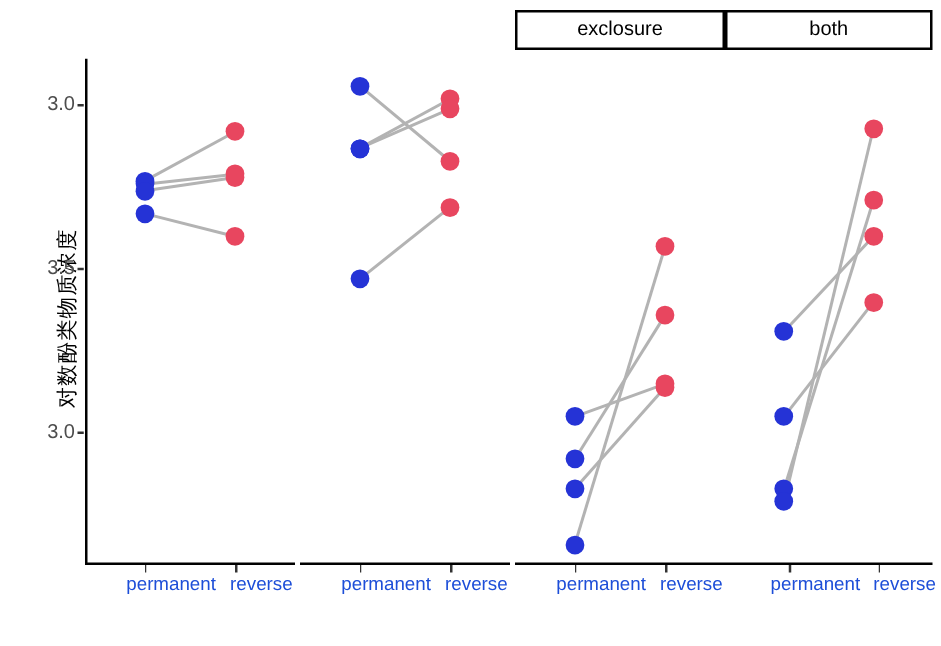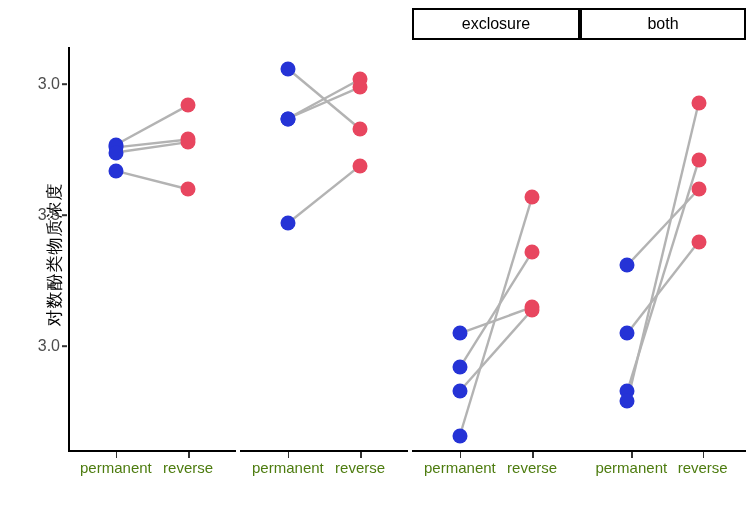--- a/index.html
+++ b/index.html
@@ -99,23 +99,24 @@
   
   .xtick-mark{
     position:absolute;
     width:1.6px;height:6px;
     background:#333;
   }
   .xtick-label{
     position:absolute;
     top:459px;
     font-size:15px;
-    color:#4d7c0f;
+    color:#1d4ed8;
     transform:translateX(-50%);
     white-space:nowrap;
+    margin-left:21px;
   }
 
   
   .watermark{
     position:absolute;
     right:8px;bottom:2px;
     text-align:center;
     color:#9b9b9b;
     opacity:.55;
     line-height:1.08;

